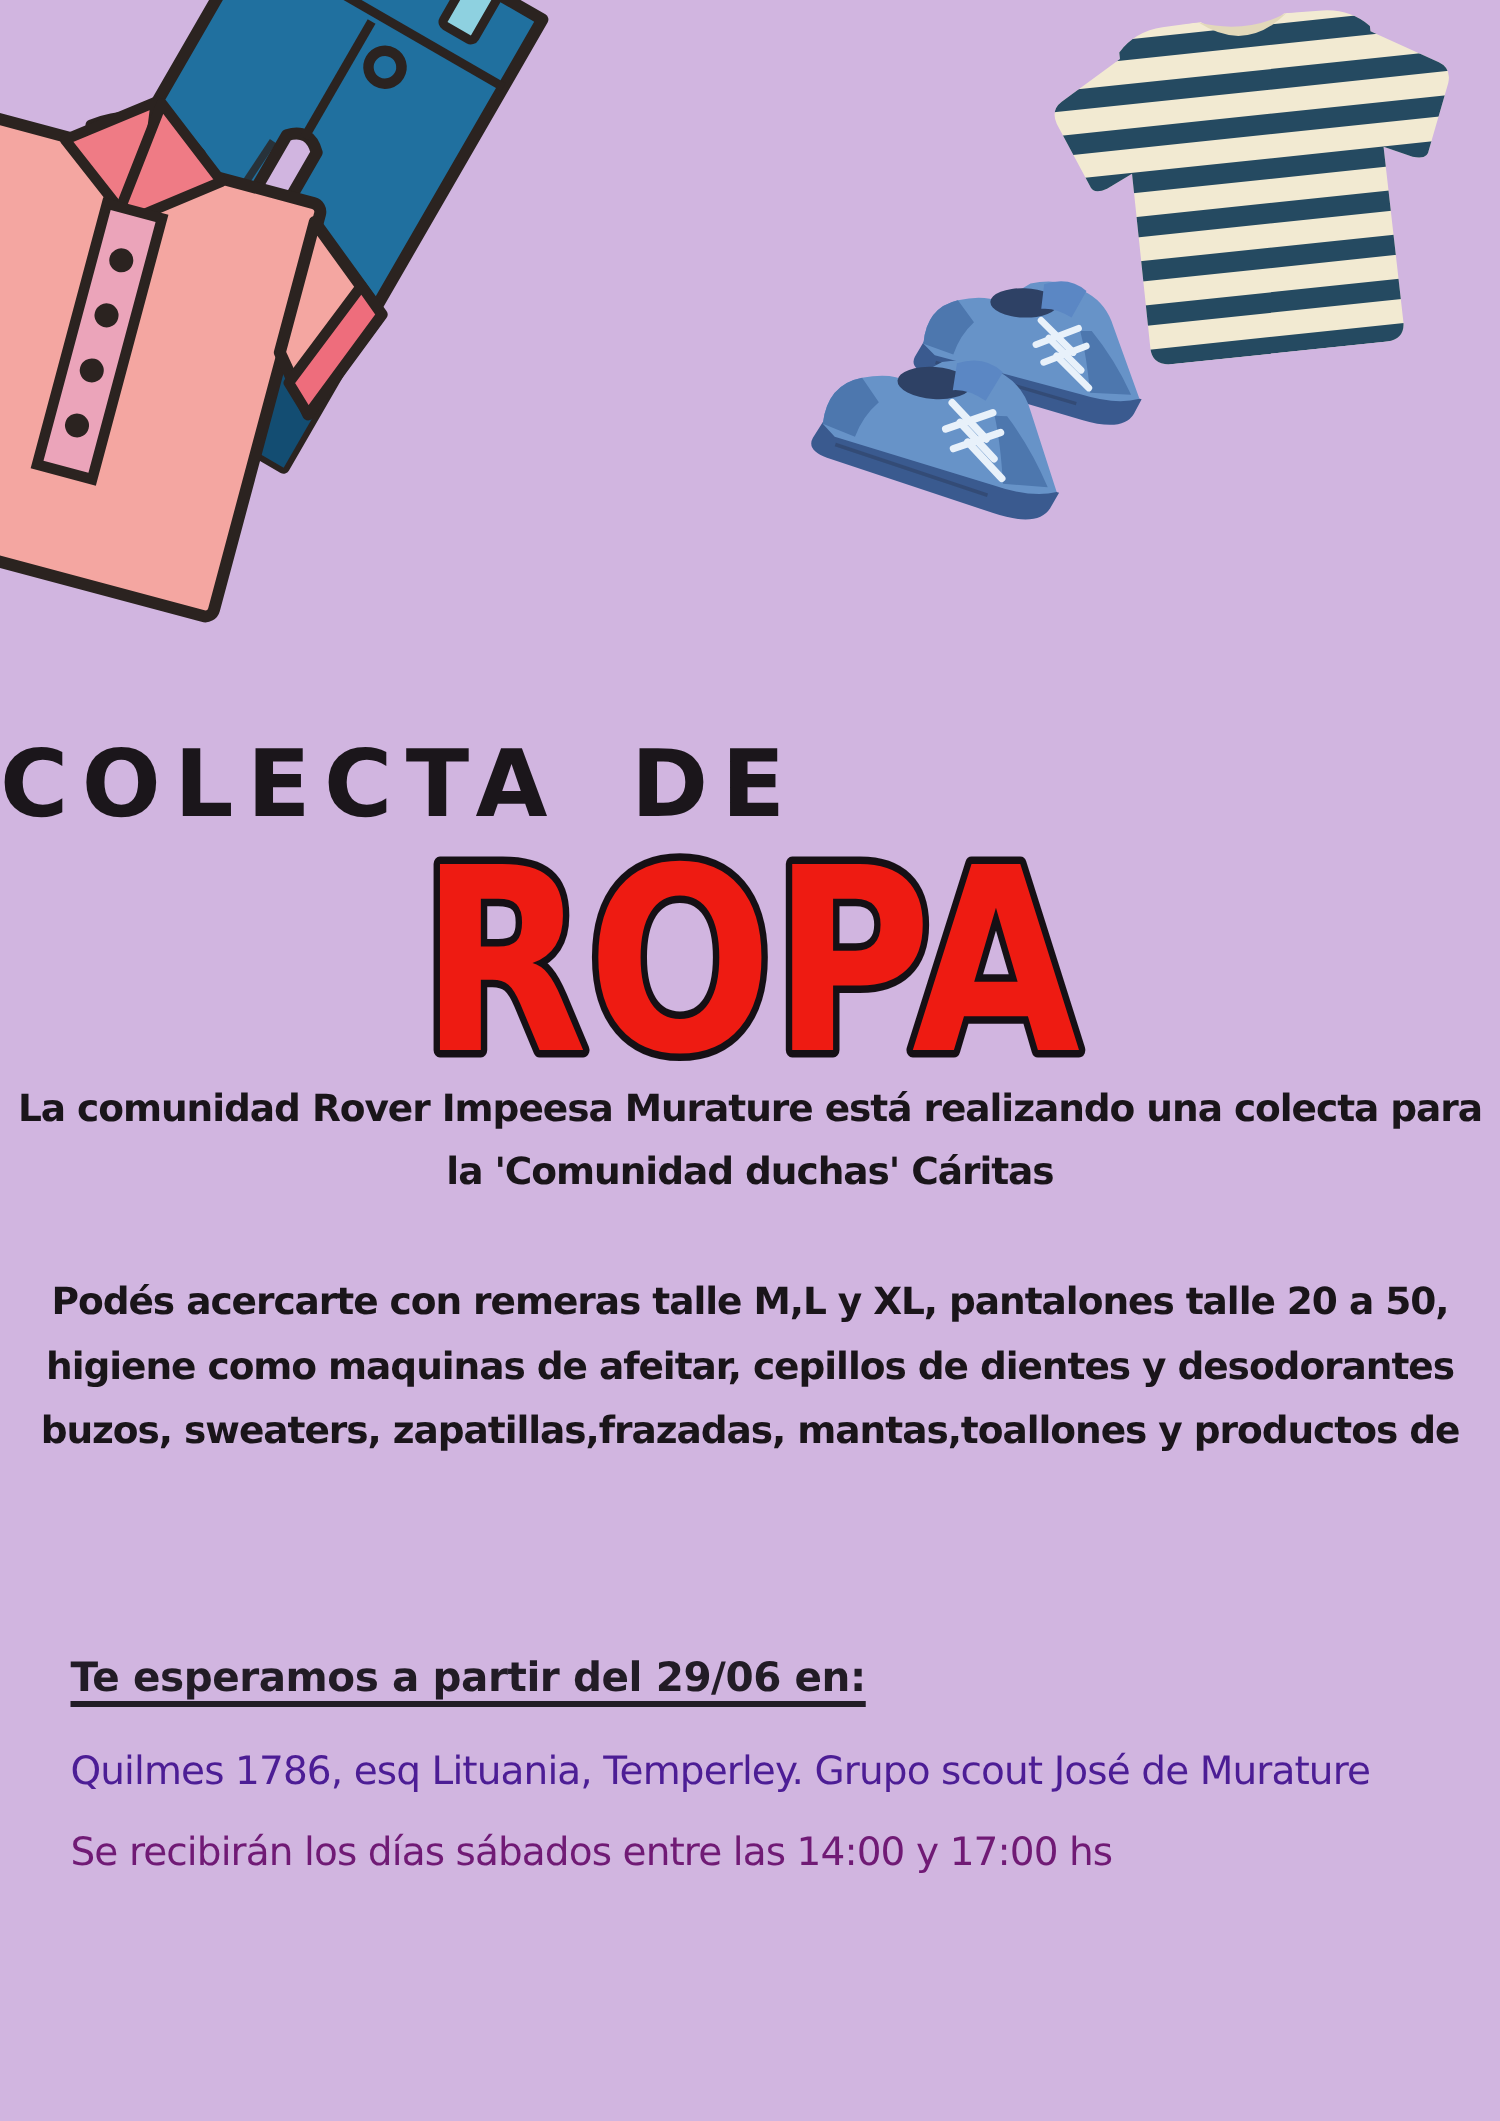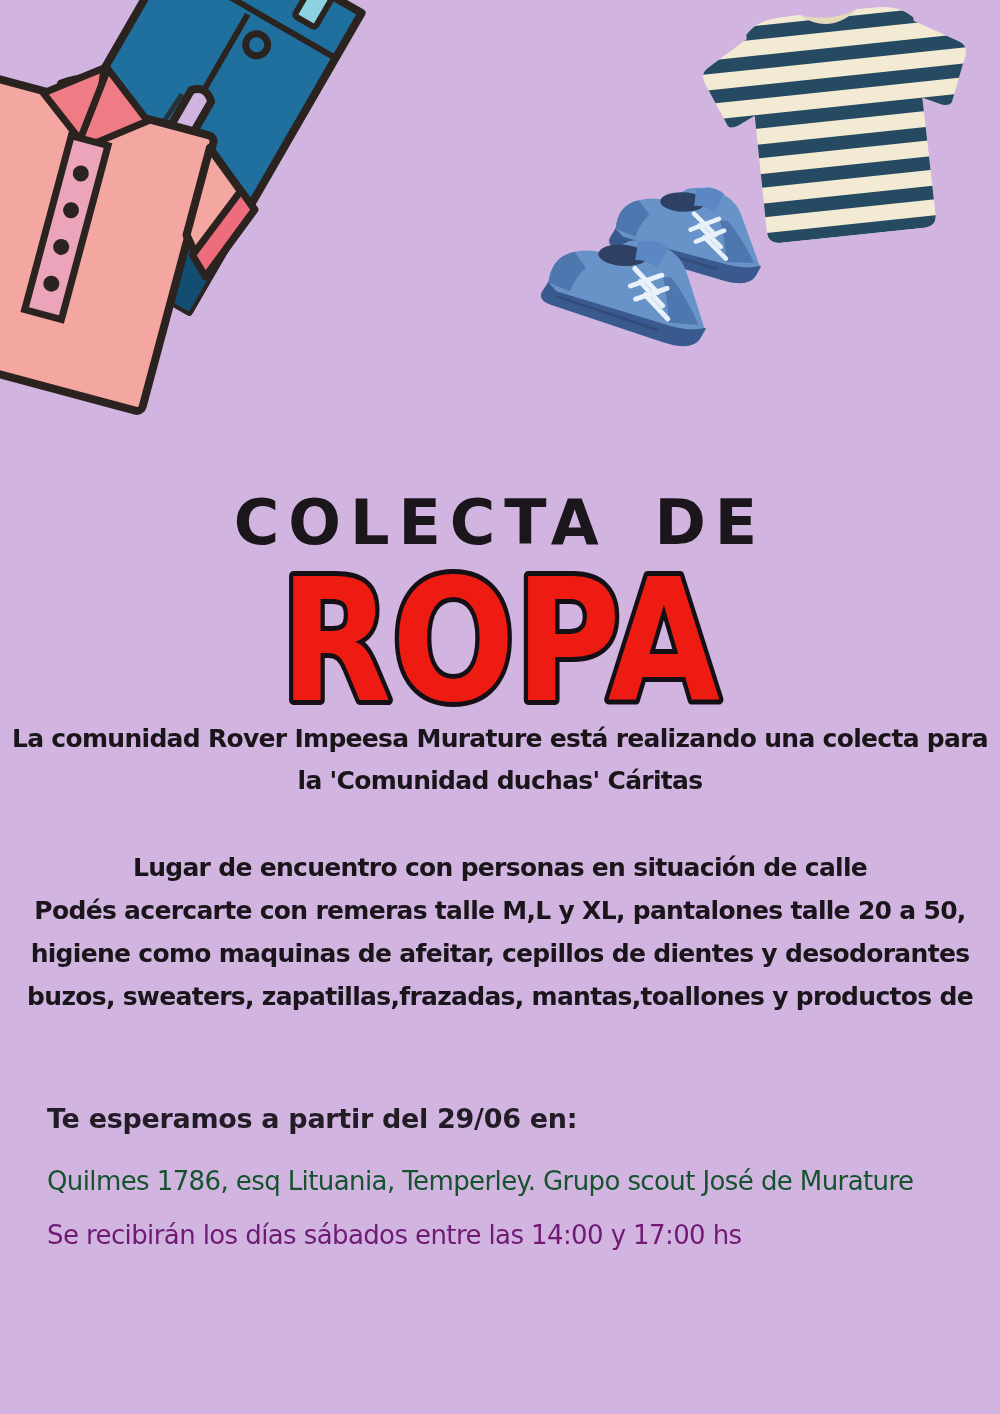--- a/index.html
+++ b/index.html
@@ -31,21 +31,20 @@
     left: 540px;
     top: 0;
     width: 460px;
     height: 370px;
   }
   .title-line1 {
     position: absolute;
     top: 486px;
     left: 0;
     right: 0;
-    text-align: center;
     font-size: 62px;
     font-weight: 700;
     letter-spacing: 9px;
     word-spacing: 16px;
     color: #1b161b;
     white-space: nowrap;
   }
   .ropa-svg {
     position: absolute;
     top: 548px;
@@ -83,32 +82,33 @@
     white-space: nowrap;
   }
   .footer-heading {
     position: absolute;
     top: 1103px;
     left: 47px;
     font-size: 27px;
     font-weight: 700;
     letter-spacing: -0.3px;
     color: #221c26;
+    text-decoration: underline;
     text-decoration-thickness: 3.5px;
     text-underline-offset: 7px;
     white-space: nowrap;
   }
   .footer-address {
     position: absolute;
     top: 1166px;
     left: 47px;
     font-size: 26px;
     font-weight: 500;
     letter-spacing: -0.6px;
-    color: #14532d;
+    color: #4c1d95;
     white-space: nowrap;
   }
   .footer-schedule {
     position: absolute;
     top: 1220px;
     left: 47px;
     font-size: 26px;
     font-weight: 500;
     letter-spacing: -0.6px;
     color: #701a75;
@@ -201,21 +201,20 @@
   <svg class="ropa-svg" viewBox="0 0 540 175">
     <text x="270" y="152" text-anchor="middle" font-family="DejaVu Sans, sans-serif" font-size="170" font-weight="800" fill="#ee1b12" stroke="#151015" stroke-width="10" stroke-linejoin="round" paint-order="stroke" textLength="440" lengthAdjust="spacingAndGlyphs">ROPA</text>
   </svg>
 
   <div class="intro">
     <div class="line">La comunidad Rover Impeesa Murature está realizando una colecta para</div>
     <div class="line">la 'Comunidad duchas' Cáritas</div>
   </div>
 
   <div class="details">
-    <div class="line">Lugar de encuentro con personas en situación de calle</div>
     <div class="line">Podés acercarte con remeras talle M,L y XL, pantalones talle 20 a 50,</div>
     <div class="line">higiene como maquinas de afeitar, cepillos de dientes y desodorantes</div>
     <div class="line">buzos, sweaters, zapatillas,frazadas, mantas,toallones y productos de</div>
   </div>
 
   <div class="footer-heading">Te esperamos a partir del 29/06 en:</div>
   <div class="footer-address">Quilmes 1786, esq Lituania, Temperley. Grupo scout José de Murature</div>
   <div class="footer-schedule">Se recibirán los días sábados entre las 14:00 y 17:00 hs</div>
 
 </div>

